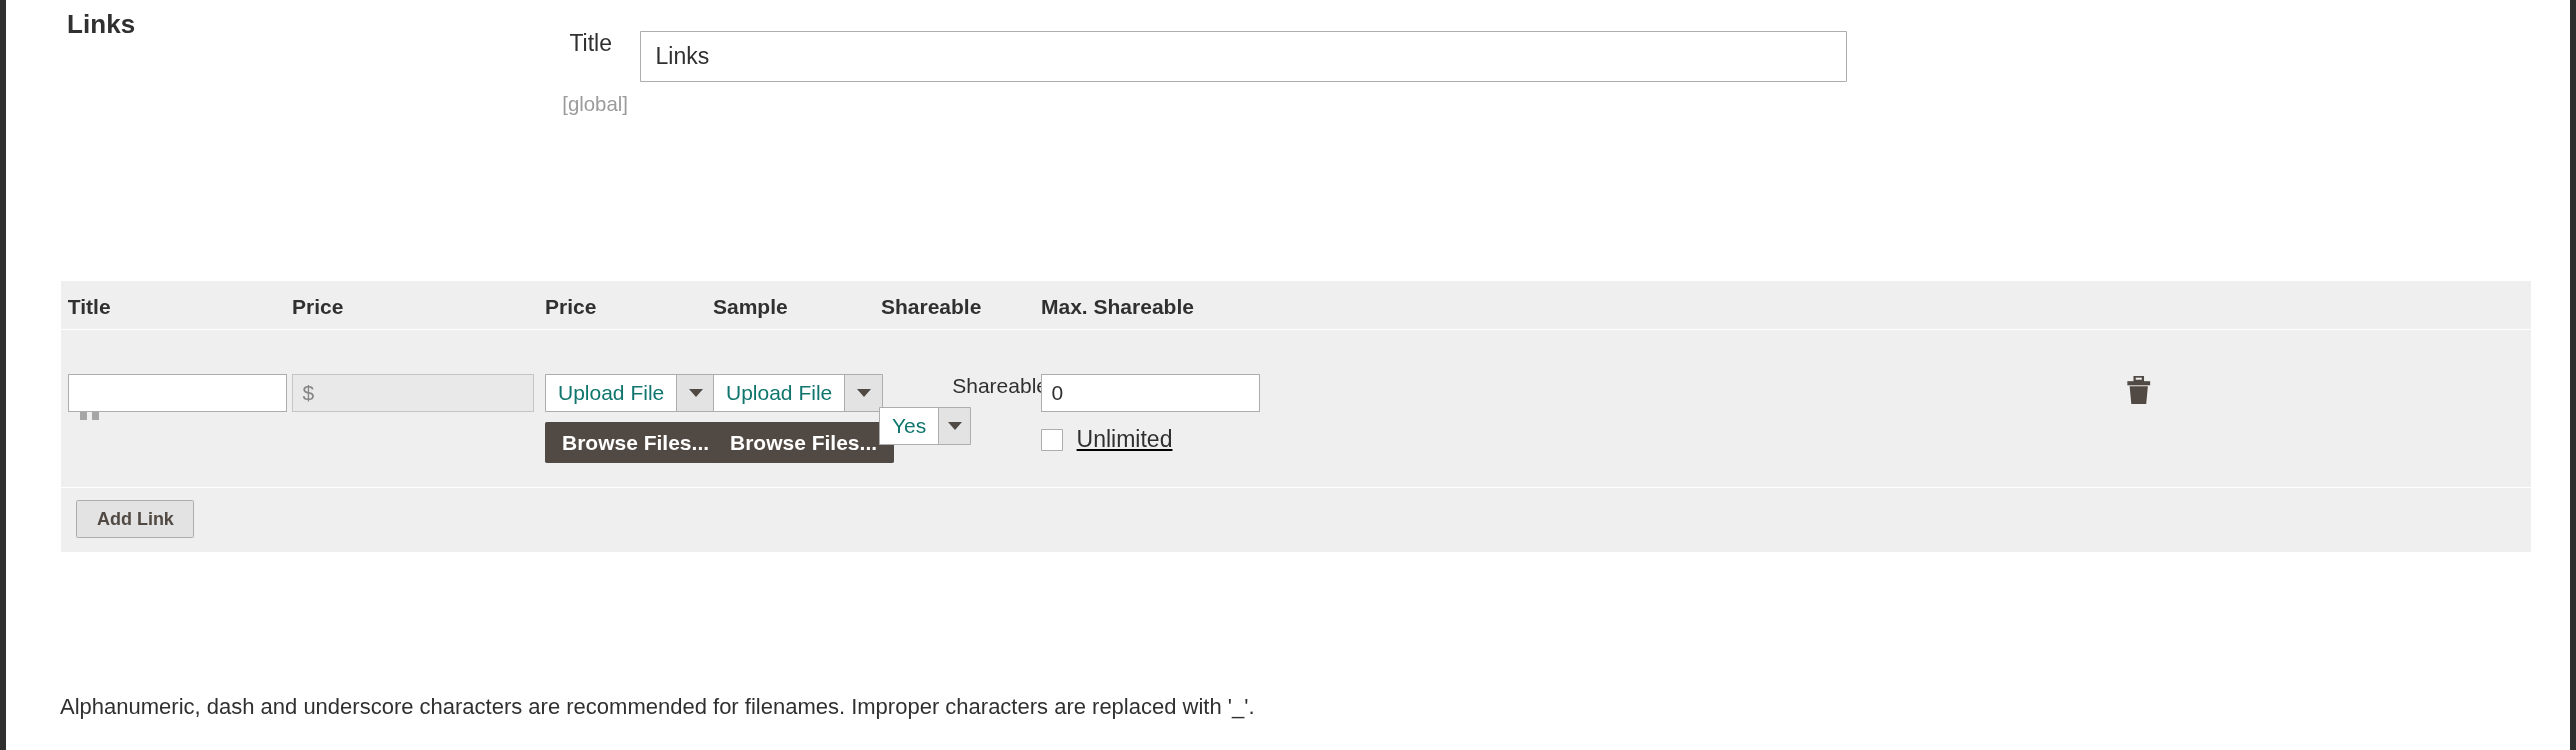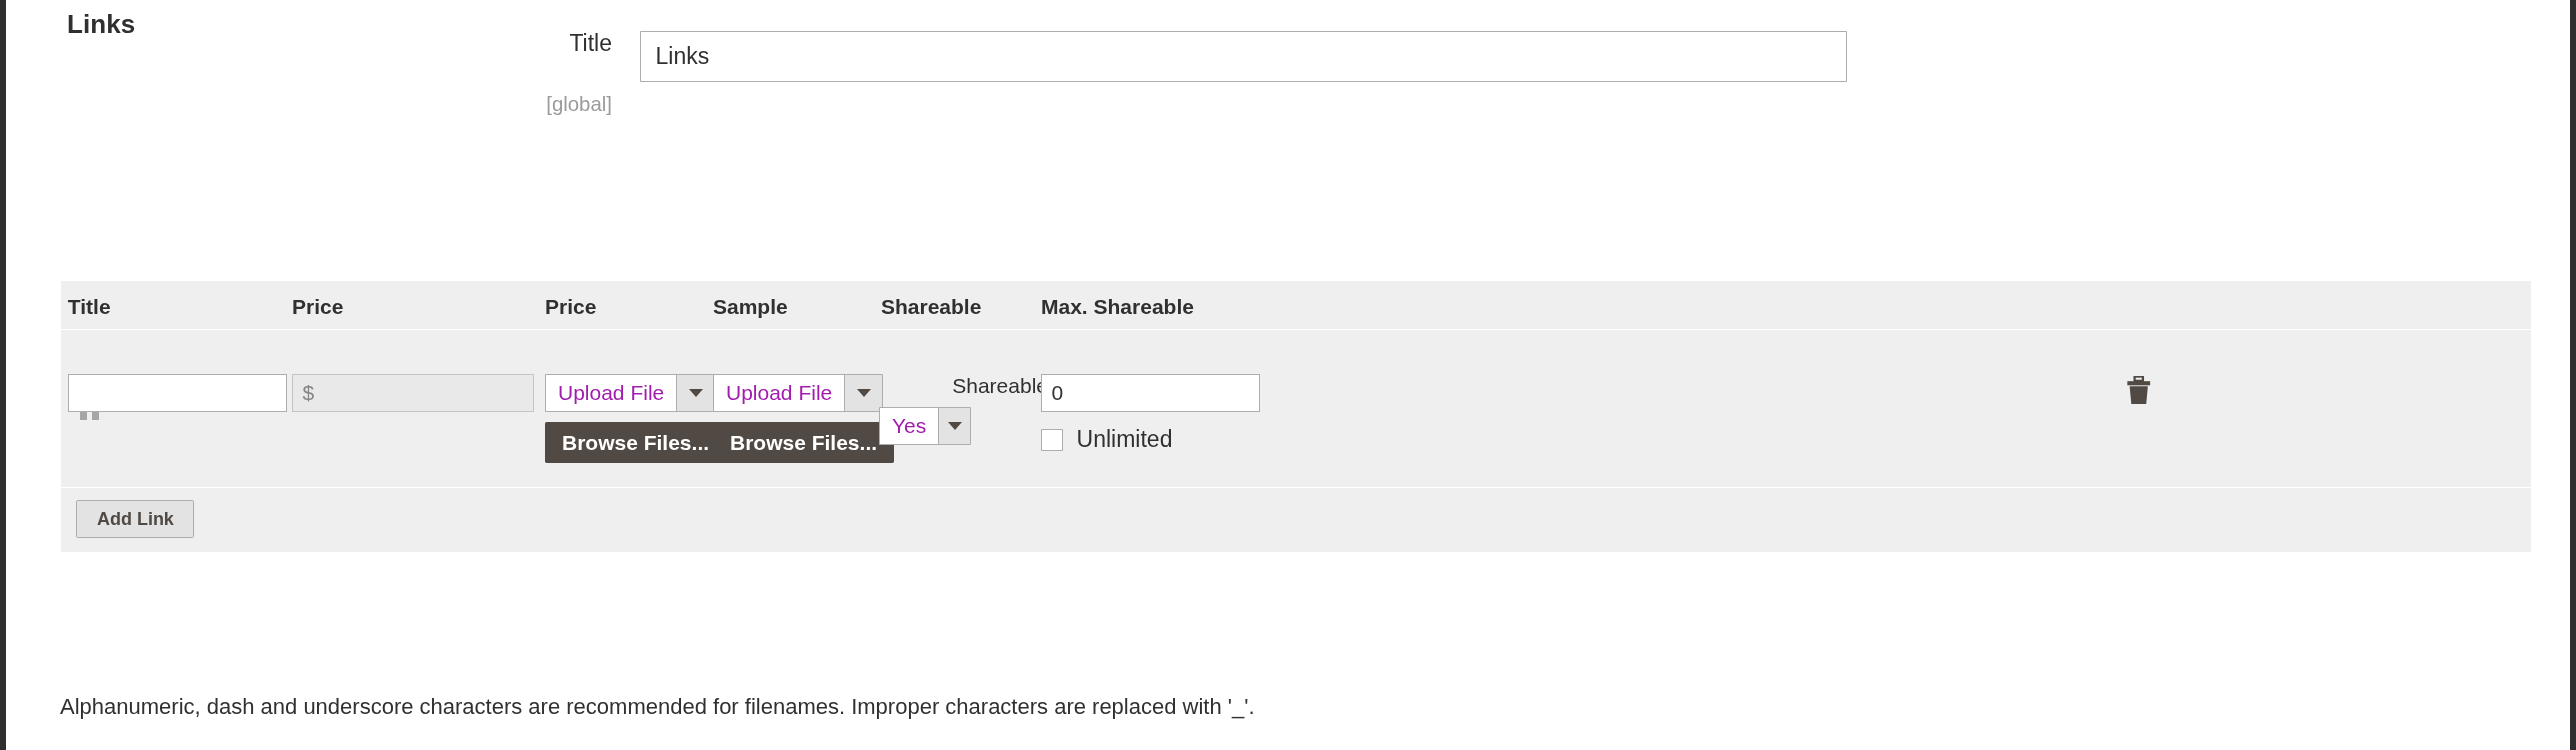--- a/index.html
+++ b/index.html
@@ -197,21 +197,21 @@
     box-sizing: border-box;
     background: #ffffff;
     border-radius: 0.9px;
     overflow: hidden;
   }
   .select-ctl .sel-text {
     display: flex;
     align-items: center;
     padding: 0 12px;
     font-size: 21px;
-    color: #a21caf;
+    color: #0f766e;
     background: #ffffff;
     white-space: nowrap;
   }
   .select-ctl .sel-arrow {
     width: 37px;
     display: flex;
     align-items: center;
     justify-content: center;
     background: #e3e3e3;
     border-left: 0.9px solid #adadad;
@@ -281,21 +281,21 @@
 
   <div class="section-title">Links</div>
 
   <div class="field-row" style="left:0px; top:31px;">
     <div class="field-label-wrap">
       <span class="field-label">Title</span>
     </div>
     <input class="text-input" type="text" value="Links" style="">
   </div>
 
-  <div class="field-row" style="left:0px; top:92px;">
+  <div class="field-row" style="left:16px; top:92px;">
     <div class="field-label-wrap">
       <span class="field-scope" style="margin-top:0;">[global]</span>
     </div>
   </div>
 
   <div class="links-table">
 
     <div class="thead">
       <span class="th" style="left:6.8px;">Title</span>
       <span class="th" style="left:231px;">Price</span>
@@ -357,21 +357,21 @@
         <div class="select-ctl" style="width:92px;">
           <span class="sel-text" style="flex:1;">Yes</span>
           <span class="sel-arrow">
               <i class="caret"></i>
             </span>
         </div>
       </div>
 
       <div class="cell" style="left:980px; top:44px;">
         <input class="row-num-input" type="text" value="0" style="">
-        <div class="cb-line" style="margin-top:15.3px;">
+        <div class="cb-line" style="margin-top:15.3px;text-decoration:underline;">
           <span class="cb-box"></span>
           <span class="cb-text" style="margin-left:13.6px;">Unlimited</span>
         </div>
       </div>
 
       <div class="cell" style="left:2065px; top:46px;">
         <svg class="trash-icon" viewBox="0 0 24 28" aria-hidden="true">
           <rect x="8" y="0.5" width="8" height="4.2" fill="none" stroke="#514943" stroke-width="2.2"></rect>
           <rect x="1" y="5" width="22" height="4" fill="#514943"></rect>
           <path d="M3.2 10 H20.8 L19.2 27 H4.8 Z" fill="#514943"></path>

